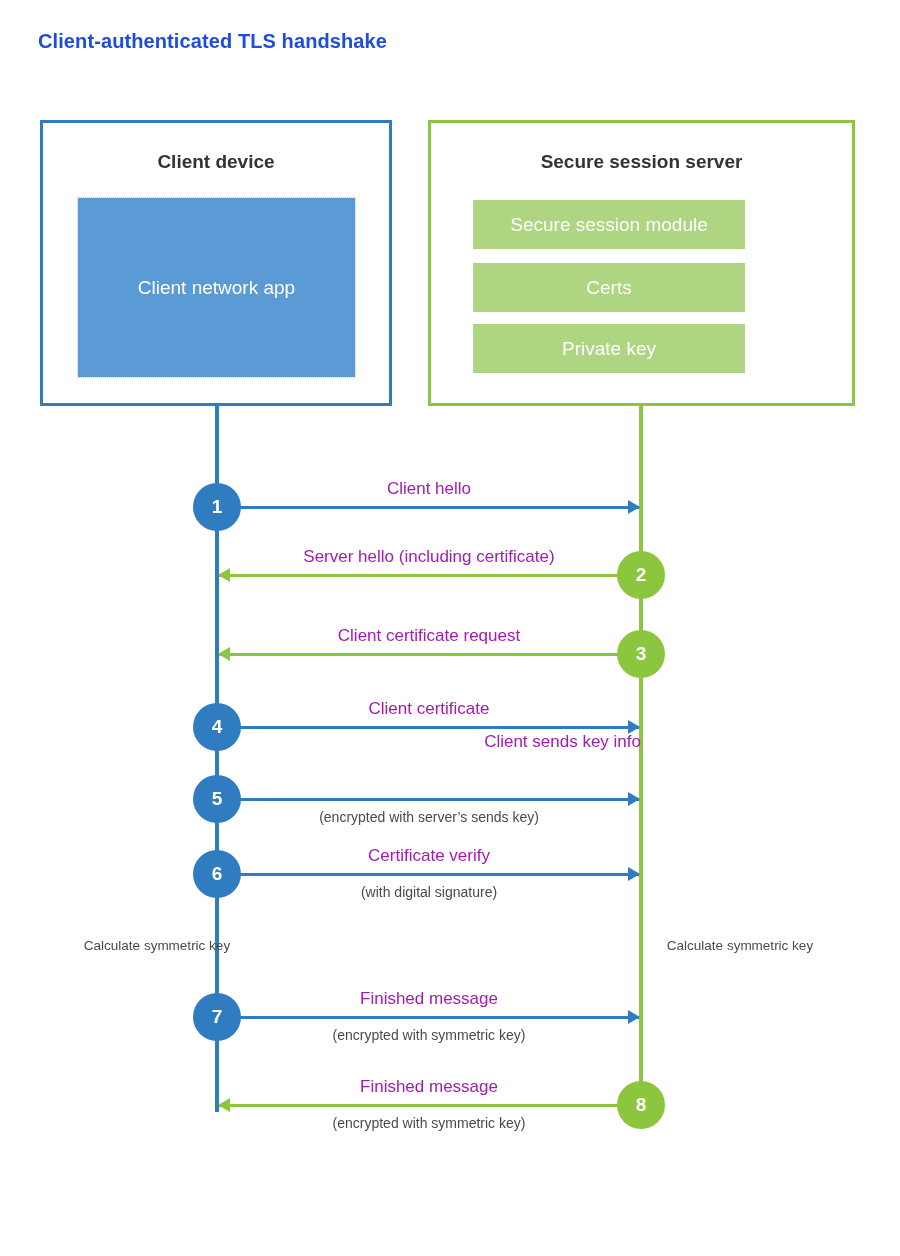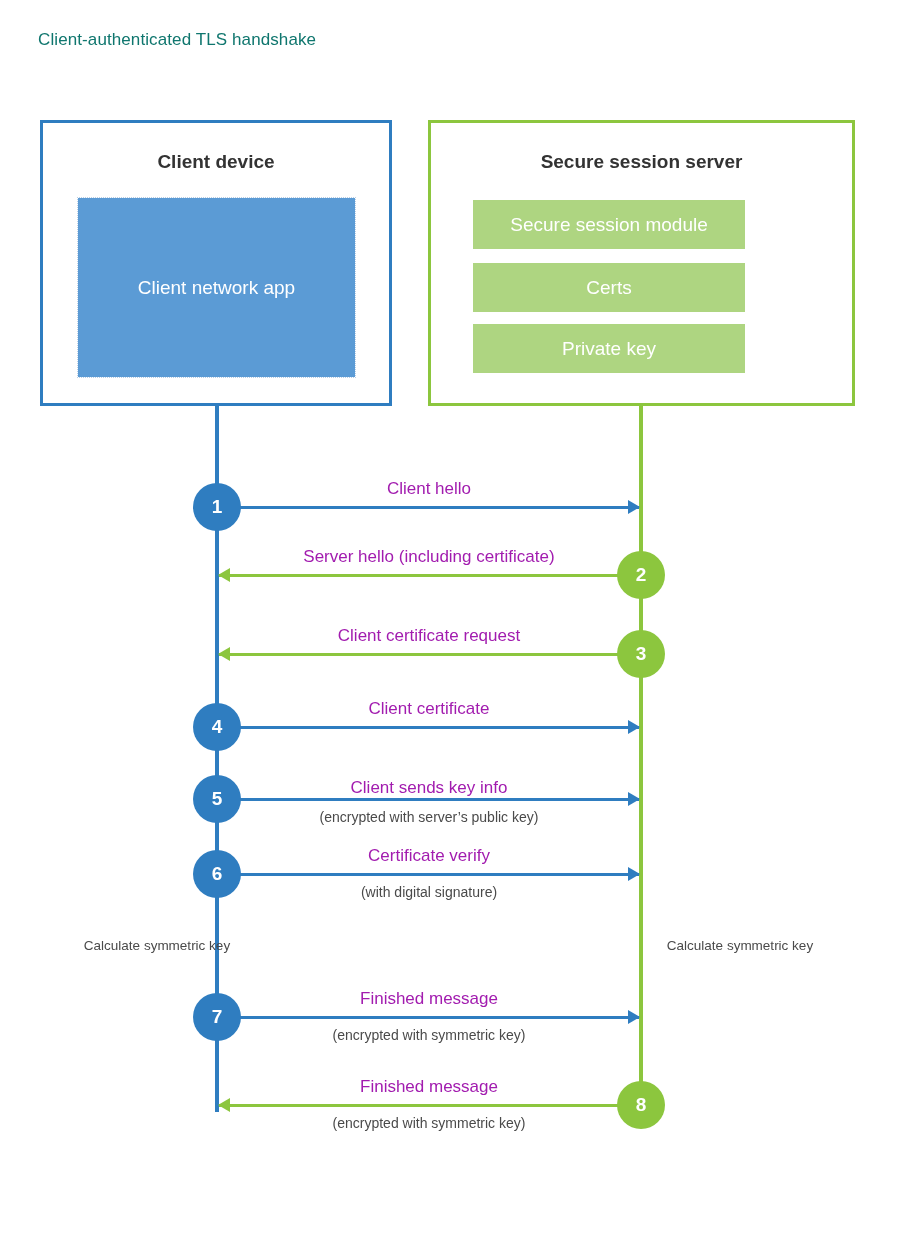--- a/index.html
+++ b/index.html
@@ -17,23 +17,23 @@
     height: 1256px;
     overflow: hidden;
     background: #ffffff;
   }
 
   
   #page-title {
     position: absolute;
     left: 38px;
     top: 30px;
-    font-size: 17px;
-    font-weight: 400;
-    color: #0f766e;
+    font-size: 20px;
+    font-weight: 700;
+    color: #1d4ed8;
     letter-spacing: 0.1px;
     white-space: nowrap;
   }
 
   
   .party-box {
     position: absolute;
     background: #ffffff;
     box-sizing: border-box;
   }
@@ -219,22 +219,22 @@
       <div class="arrow-head left green" style="top: 647px; left: 218px;"></div>
       <div class="step-circle green" style="top: 630px;">3</div>
       <div class="msg-label" style="left: 217px; width: 424px; top: 626px;">Client certificate request</div>
       <div class="msg-line blue" style="left: 219px; width: 420px; top: 726px;"></div>
       <div class="arrow-head right blue" style="top: 720px; left: 628px;"></div>
       <div class="step-circle blue" style="top: 703px;">4</div>
       <div class="msg-label" style="left: 217px; width: 424px; top: 699px;">Client certificate</div>
       <div class="msg-line blue" style="left: 219px; width: 420px; top: 798px;"></div>
       <div class="arrow-head right blue" style="top: 792px; left: 628px;"></div>
       <div class="step-circle blue" style="top: 775px;">5</div>
-      <div class="msg-label" style="left: 217px; width: 424px; top: 778px;">Client sends key info</div>
-      <div class="msg-sublabel" style="left: 217px; width: 424px; top: 809px;">(encrypted with server’s public key)</div>
+      <div class="msg-label" style="left: 217px; width: 424px; top: 732px; text-align: right;">Client sends key info</div>
+      <div class="msg-sublabel" style="left: 217px; width: 424px; top: 809px;">(encrypted with server’s sends key)</div>
       <div class="msg-line blue" style="left: 219px; width: 420px; top: 873px;"></div>
       <div class="arrow-head right blue" style="top: 867px; left: 628px;"></div>
       <div class="step-circle blue" style="top: 850px;">6</div>
       <div class="msg-label" style="left: 217px; width: 424px; top: 846px;">Certificate verify</div>
       <div class="msg-sublabel" style="left: 217px; width: 424px; top: 884px;">(with digital signature)</div>
       <div class="msg-line blue" style="left: 219px; width: 420px; top: 1016px;"></div>
       <div class="arrow-head right blue" style="top: 1010px; left: 628px;"></div>
       <div class="step-circle blue" style="top: 993px;">7</div>
       <div class="msg-label" style="left: 217px; width: 424px; top: 989px;">Finished message</div>
       <div class="msg-sublabel" style="left: 217px; width: 424px; top: 1027px;">(encrypted with symmetric key)</div>

